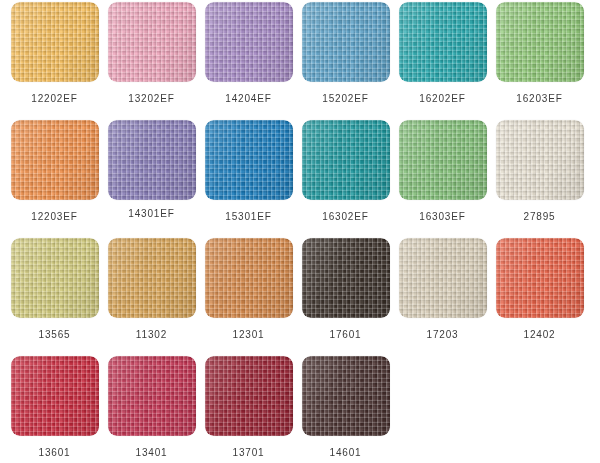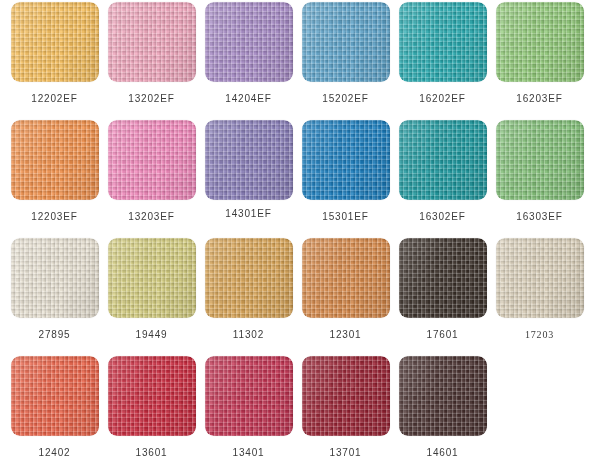--- a/index.html
+++ b/index.html
@@ -208,30 +208,20 @@
         <div class="chip-base" style="background-color: rgb(245, 147, 77);"></div>
         <div class="chip-weave"></div>
         <div class="chip-knots"></div>
         <div class="chip-shade"></div>
         <div class="chip-edge"></div>
       </div>
       <div class="swatch-label" style="color: rgb(59, 59, 59);">12203EF</div>
     </div>
     <div class="swatch-cell">
       <div class="swatch-chip">
-        <div class="chip-base" style="background-color: rgb(245, 139, 190);"></div>
-        <div class="chip-weave"></div>
-        <div class="chip-knots"></div>
-        <div class="chip-shade"></div>
-        <div class="chip-edge"></div>
-      </div>
-      <div class="swatch-label" style="color: rgb(59, 59, 59);">13203EF</div>
-    </div>
-    <div class="swatch-cell">
-      <div class="swatch-chip">
         <div class="chip-base" style="background-color: rgb(138, 127, 187);"></div>
         <div class="chip-weave"></div>
         <div class="chip-knots"></div>
         <div class="chip-shade"></div>
         <div class="chip-edge"></div>
       </div>
       <div class="swatch-label" style="color: rgb(59, 59, 59); margin-top: 8px;">14301EF</div>
     </div>
     <div class="swatch-cell">
       <div class="swatch-chip">
@@ -274,21 +264,21 @@
       <div class="swatch-label" style="color: rgb(59, 59, 59);">27895</div>
     </div>
     <div class="swatch-cell">
       <div class="swatch-chip">
         <div class="chip-base" style="background-color: rgb(214, 207, 128);"></div>
         <div class="chip-weave"></div>
         <div class="chip-knots"></div>
         <div class="chip-shade"></div>
         <div class="chip-edge"></div>
       </div>
-      <div class="swatch-label" style="color: rgb(59, 59, 59);">19449</div>
+      <div class="swatch-label" style="color: rgb(59, 59, 59);">13565</div>
     </div>
     <div class="swatch-cell">
       <div class="swatch-chip">
         <div class="chip-base" style="background-color: rgb(219, 166, 87);"></div>
         <div class="chip-weave"></div>
         <div class="chip-knots"></div>
         <div class="chip-shade"></div>
         <div class="chip-edge"></div>
       </div>
       <div class="swatch-label" style="color: rgb(59, 59, 59);">11302</div>
@@ -314,21 +304,21 @@
       <div class="swatch-label" style="color: rgb(59, 59, 59);">17601</div>
     </div>
     <div class="swatch-cell">
       <div class="swatch-chip">
         <div class="chip-base" style="background-color: rgb(222, 211, 189);"></div>
         <div class="chip-weave"></div>
         <div class="chip-knots"></div>
         <div class="chip-shade"></div>
         <div class="chip-edge"></div>
       </div>
-      <div class="swatch-label" style="color: rgb(59, 59, 59); font-family: Liberation Serif, serif;">17203</div>
+      <div class="swatch-label" style="color: rgb(59, 59, 59);">17203</div>
     </div>
     <div class="swatch-cell">
       <div class="swatch-chip">
         <div class="chip-base" style="background-color: rgb(237, 100, 73);"></div>
         <div class="chip-weave"></div>
         <div class="chip-knots"></div>
         <div class="chip-shade"></div>
         <div class="chip-edge"></div>
       </div>
       <div class="swatch-label" style="color: rgb(59, 59, 59);">12402</div>

